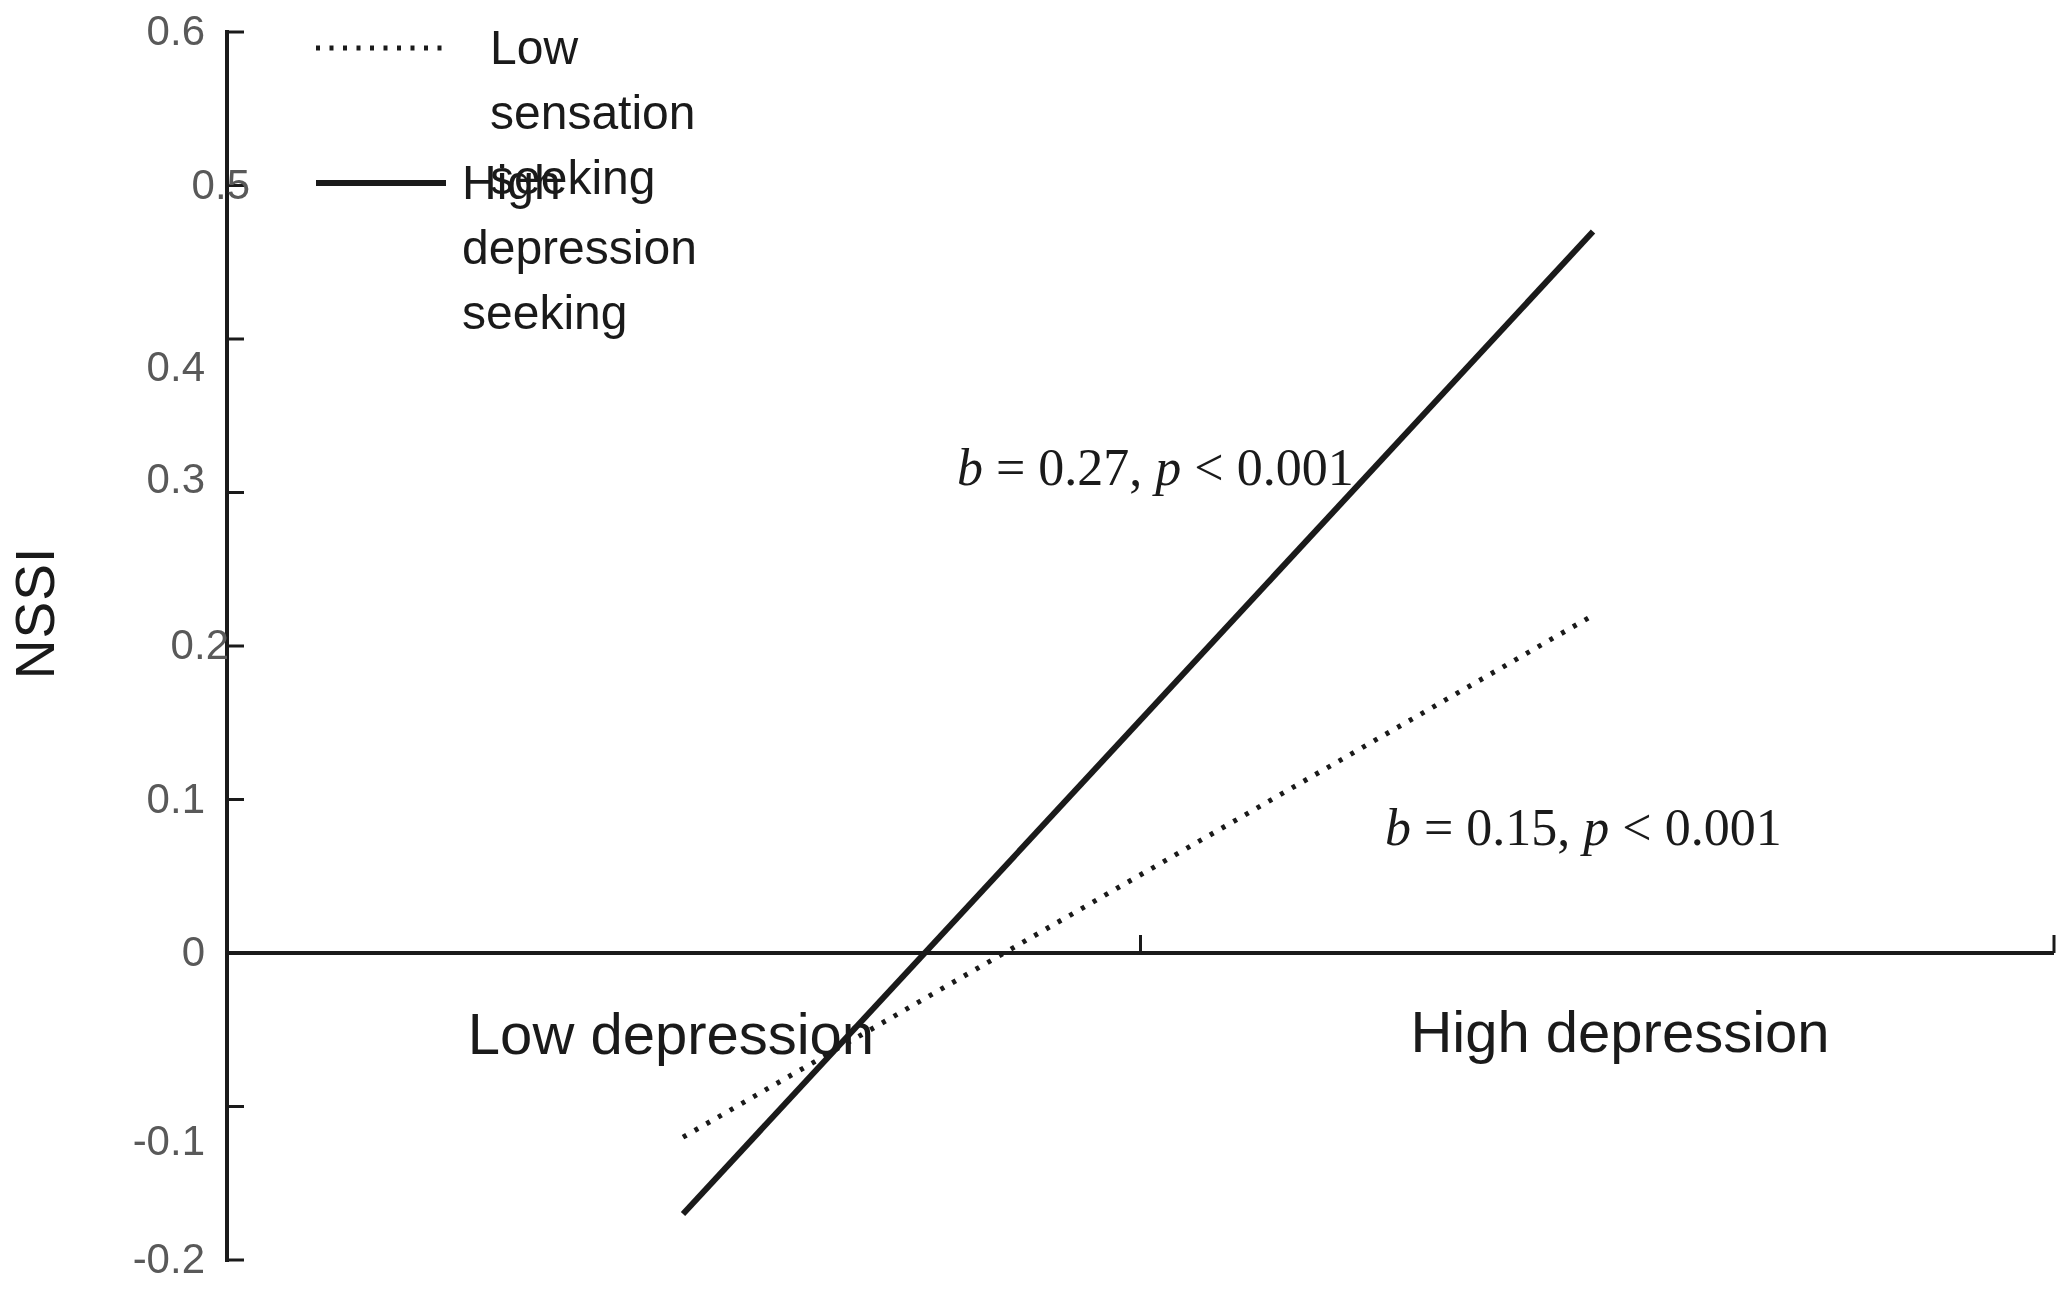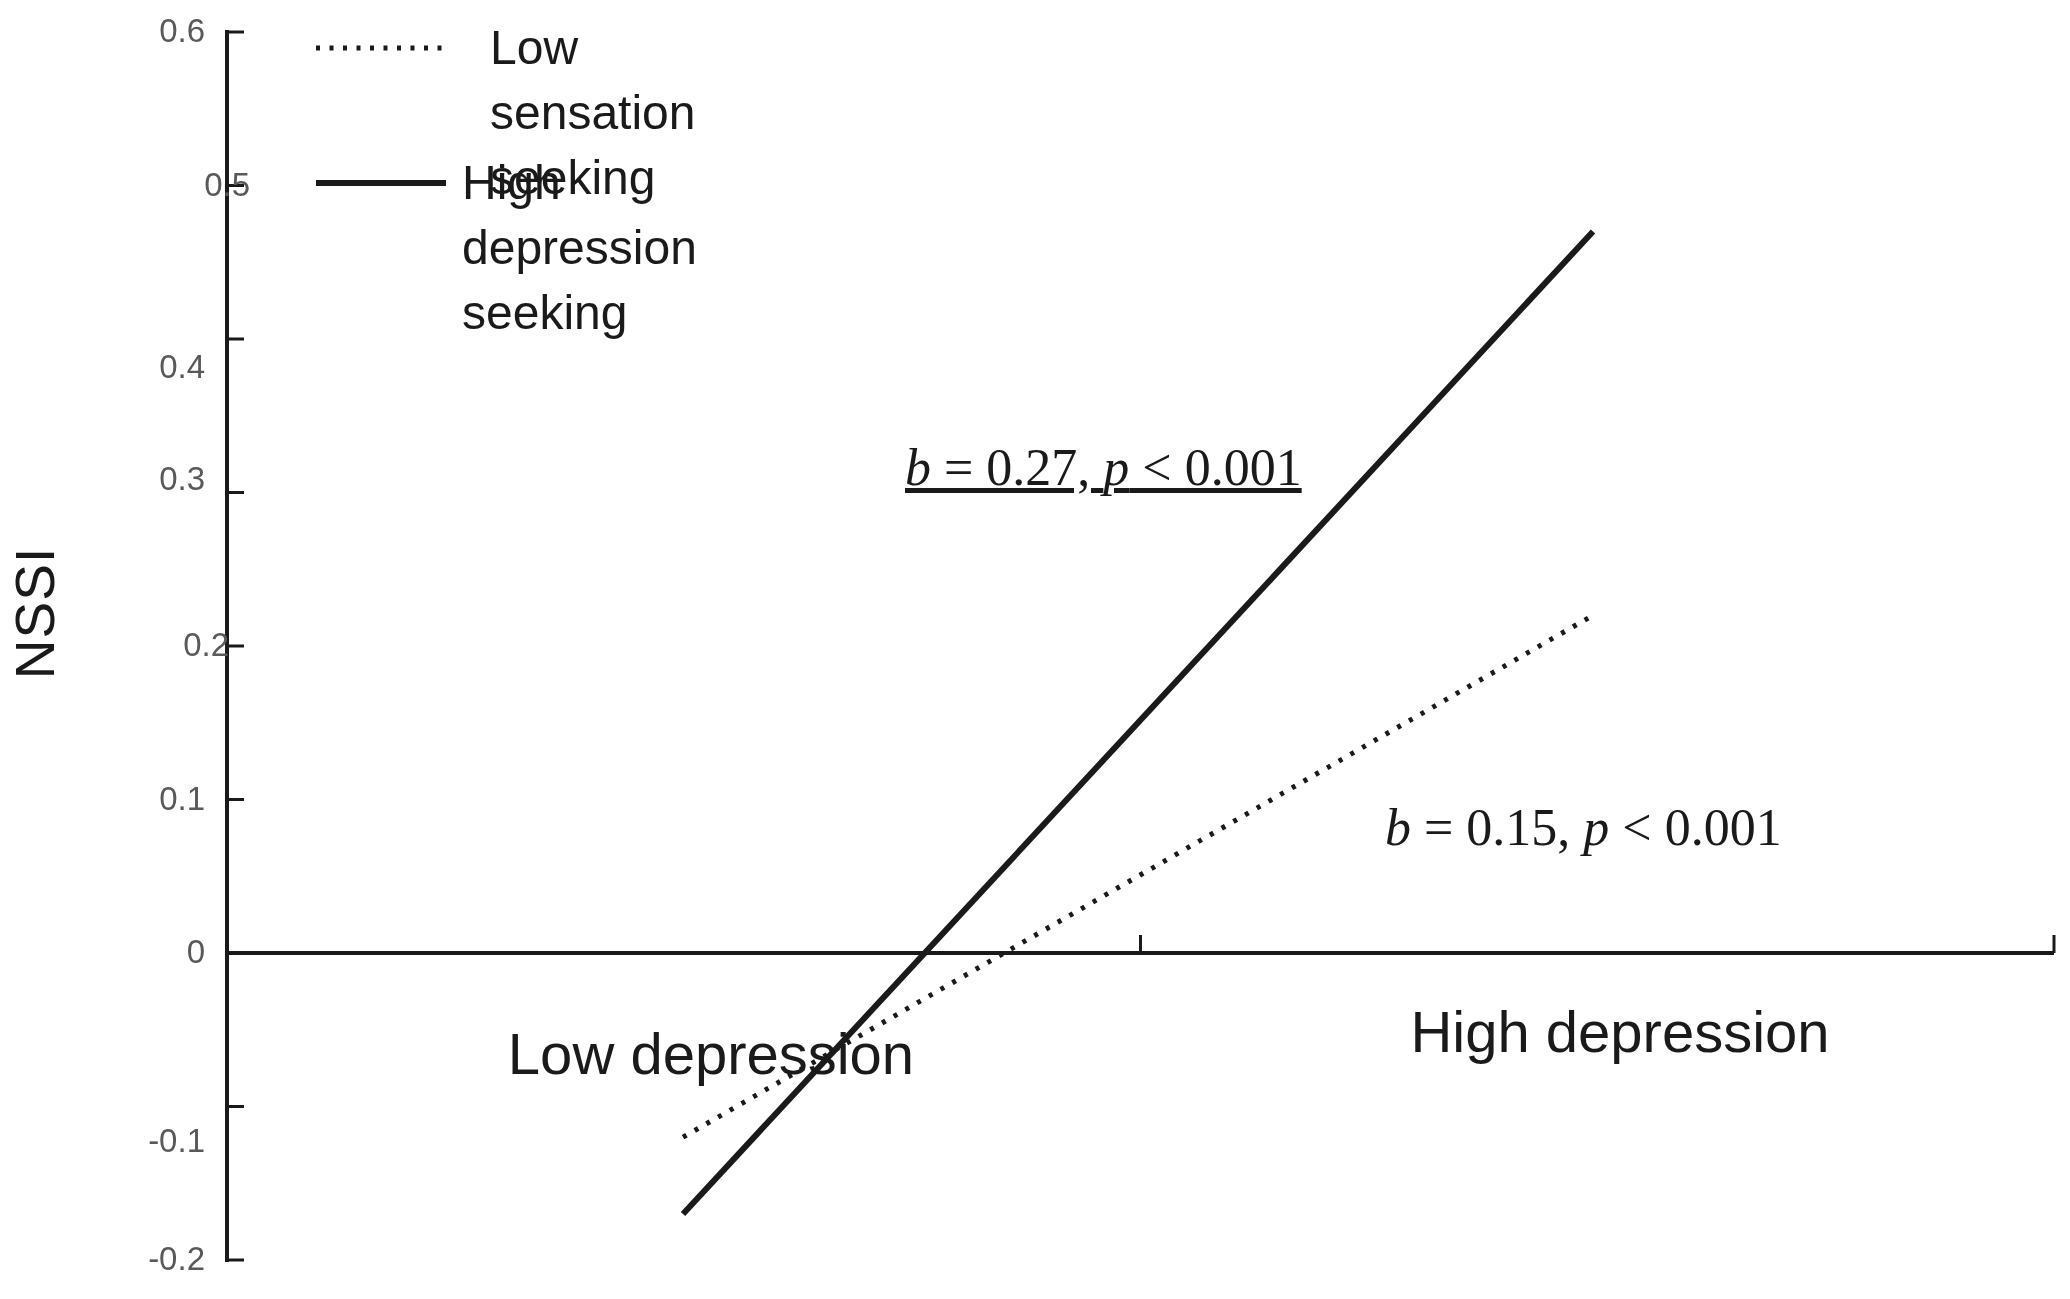--- a/index.html
+++ b/index.html
@@ -3,21 +3,21 @@
 <meta charset="utf-8">
 <style>
   html,body{margin:0;padding:0;background:#ffffff;}
   body{width:2070px;height:1299px;position:relative;font-family:"Liberation Sans",sans-serif;}
   .chart{position:absolute;left:0;top:0;width:2070px;height:1299px;background:#fff;overflow:hidden;}
   #plot-svg{position:absolute;left:0;top:0;width:2070px;height:1299px;}
 
   .ytick-label{
     position:absolute;left:0;width:205px;text-align:right;
     transform:translateY(-52%);
-    font-size:33px;color:#595959;letter-spacing:0px;white-space:nowrap;
+    font-size:42px;color:#595959;letter-spacing:0px;white-space:nowrap;
   }
   .y-axis-title{
     position:absolute;left:35px;top:613px;
     transform:translate(-50%,-50%) rotate(-90deg);
     font-size:55px;color:#1a1a1a;white-space:nowrap;letter-spacing:1px;
   }
   .legend{position:absolute;left:0;top:0;}
   .legend-row{position:absolute;display:flex;align-items:flex-start;}
   .legend-row-1{left:313px;top:15px;gap:28px;}
   .legend-row-2{left:313px;top:150px;}
@@ -25,27 +25,27 @@
   .legend-label{
     margin-left:14px;font-size:48px;line-height:65px;color:#1a1a1a;
     max-width:480px;white-space:normal;
   }
   .legend-label-wrap{max-width:340px;}
   .annotation{
     position:absolute;font-family:"Liberation Serif",serif;
     font-size:52px;line-height:70px;color:#1a1a1a;white-space:nowrap;
   }
   .annotation i{font-style:italic;}
-  #ann1{left:905px;top:433px;text-decoration:underline;}
+  #ann1{left:957px;top:433px;}
   #ann2{left:1385px;top:793px;}
   .cat-label{
     position:absolute;transform:translateX(-50%);
     font-size:58px;color:#1a1a1a;white-space:nowrap;
   }
-  #cat-low{left:711px;top:1000px;margin-top:20px;}
+  #cat-low{left:671px;top:1000px;}
   #cat-high{left:1620px;top:998px;}
 </style>
 </head>
 <body>
 
 <div class="chart">
 
   <svg id="plot-svg" viewBox="0 0 2070 1299">
     <g id="axes-layer">
         <line x1="227" y1="30" x2="227" y2="1262" stroke="#1a1a1a" stroke-width="4"></line>

